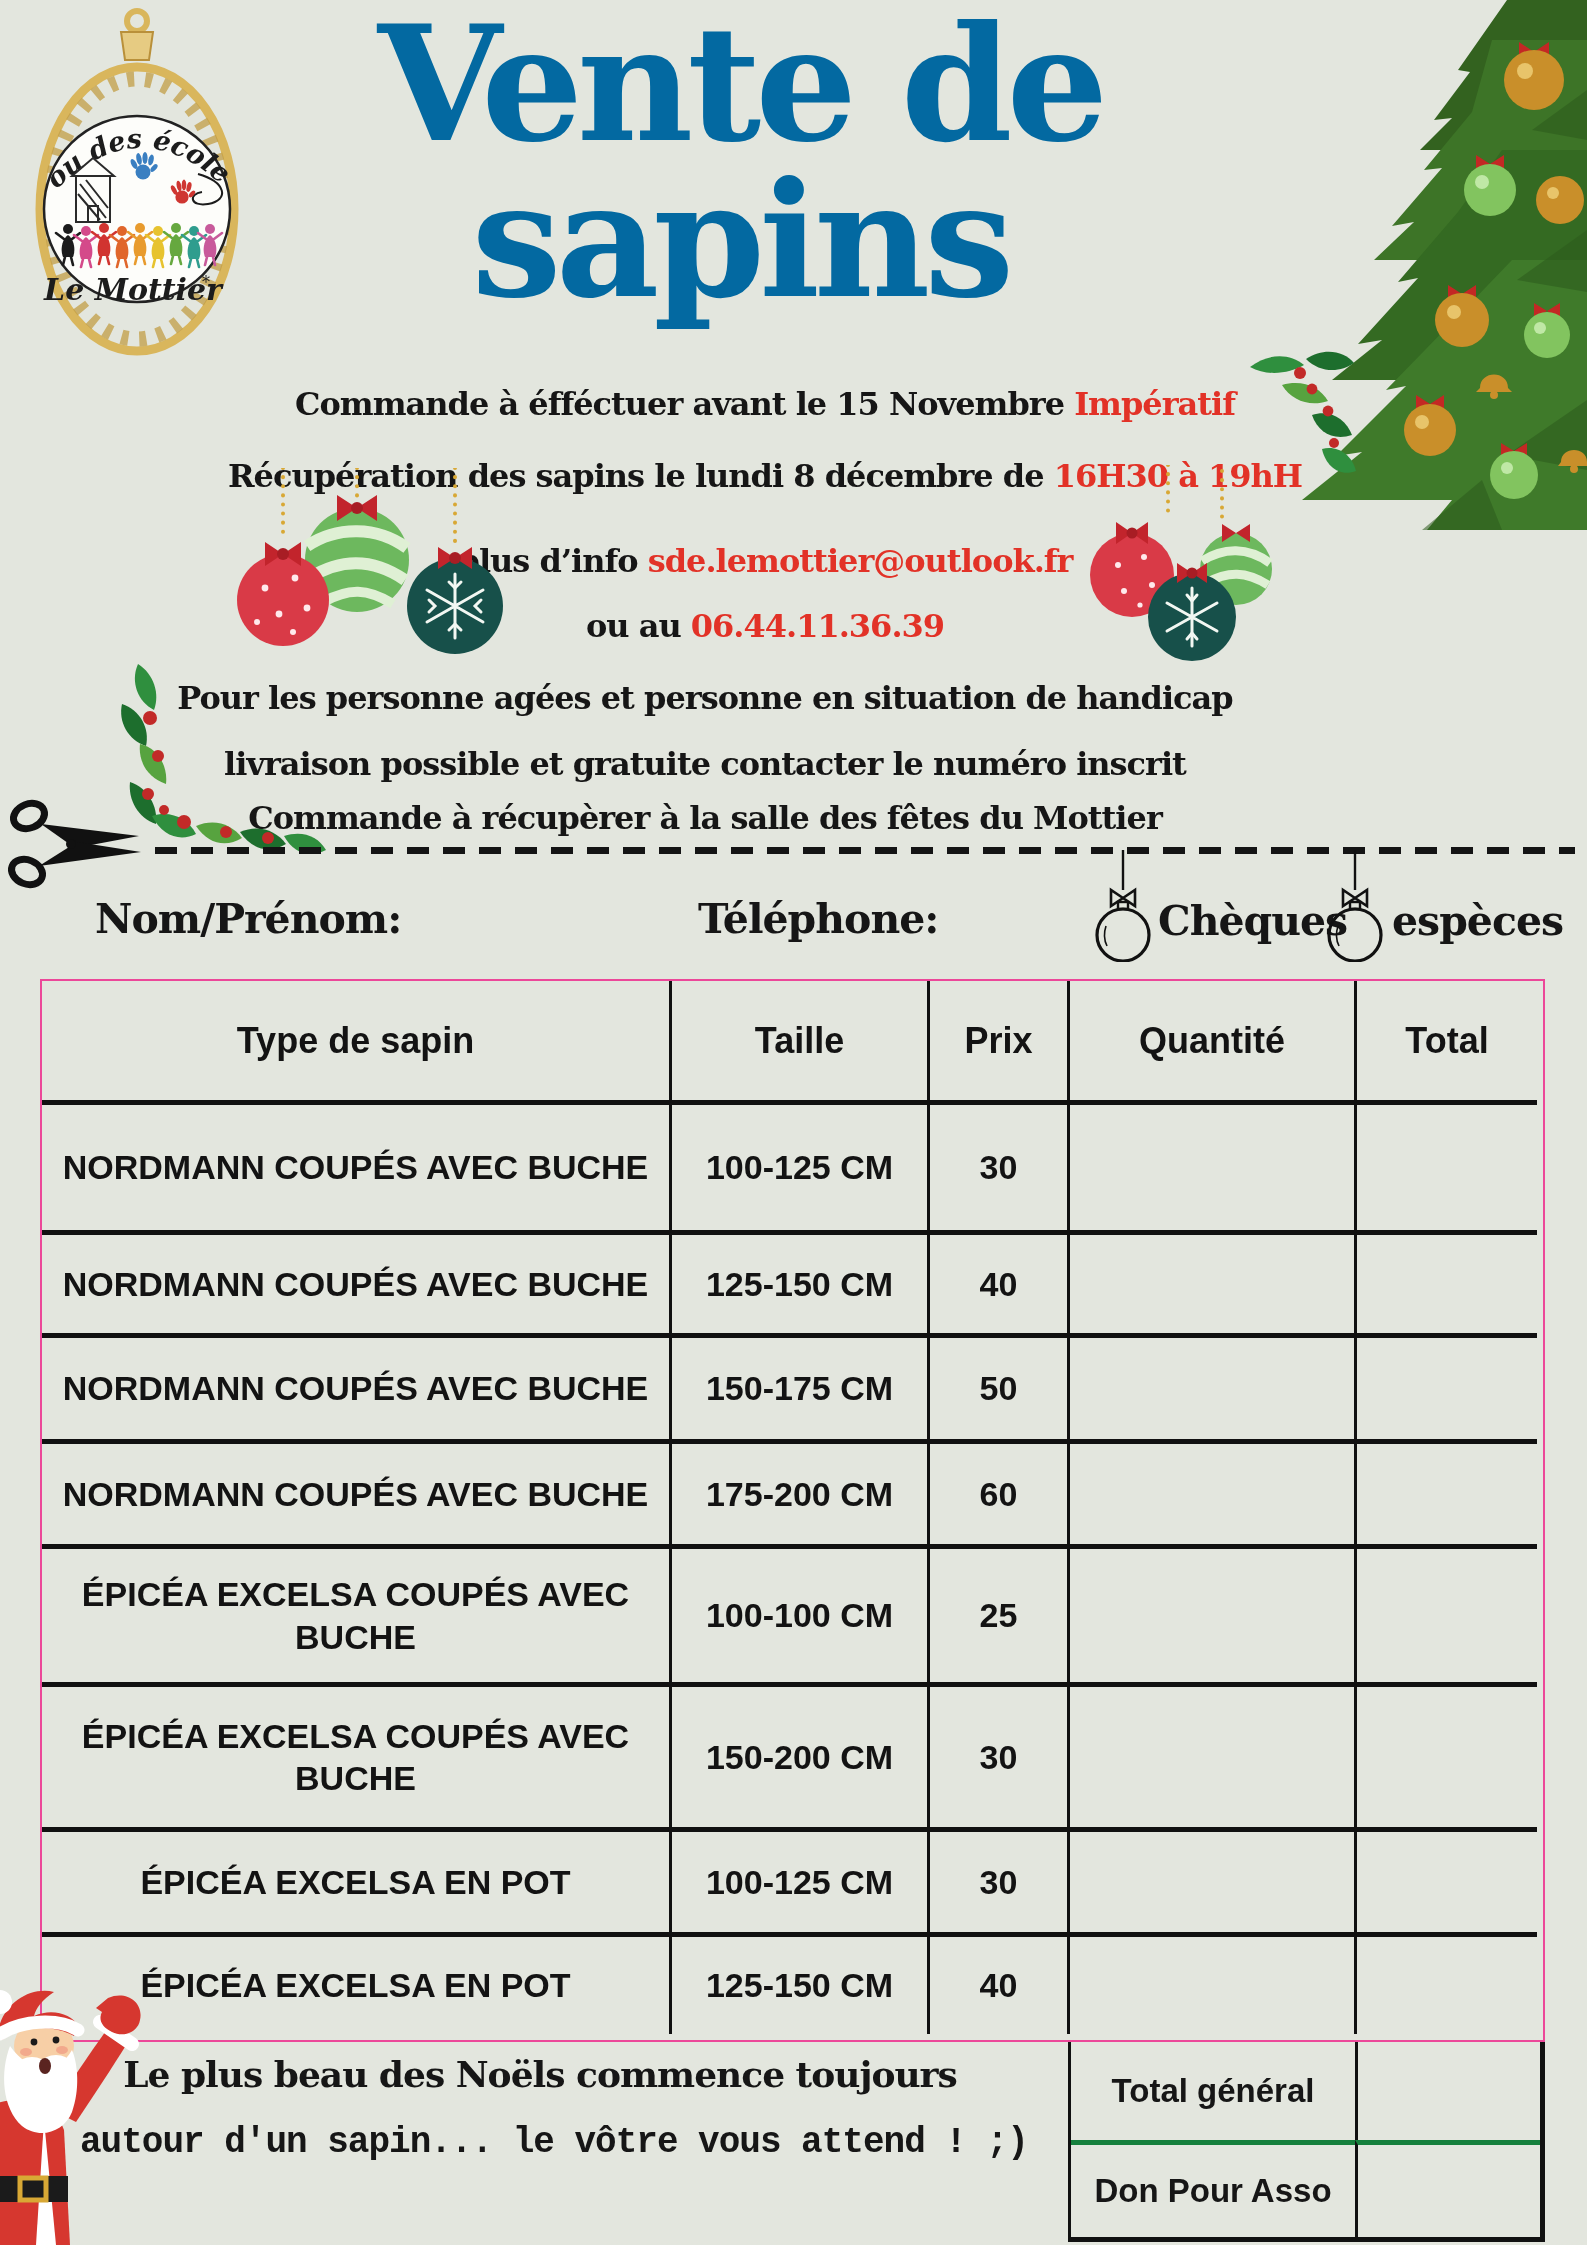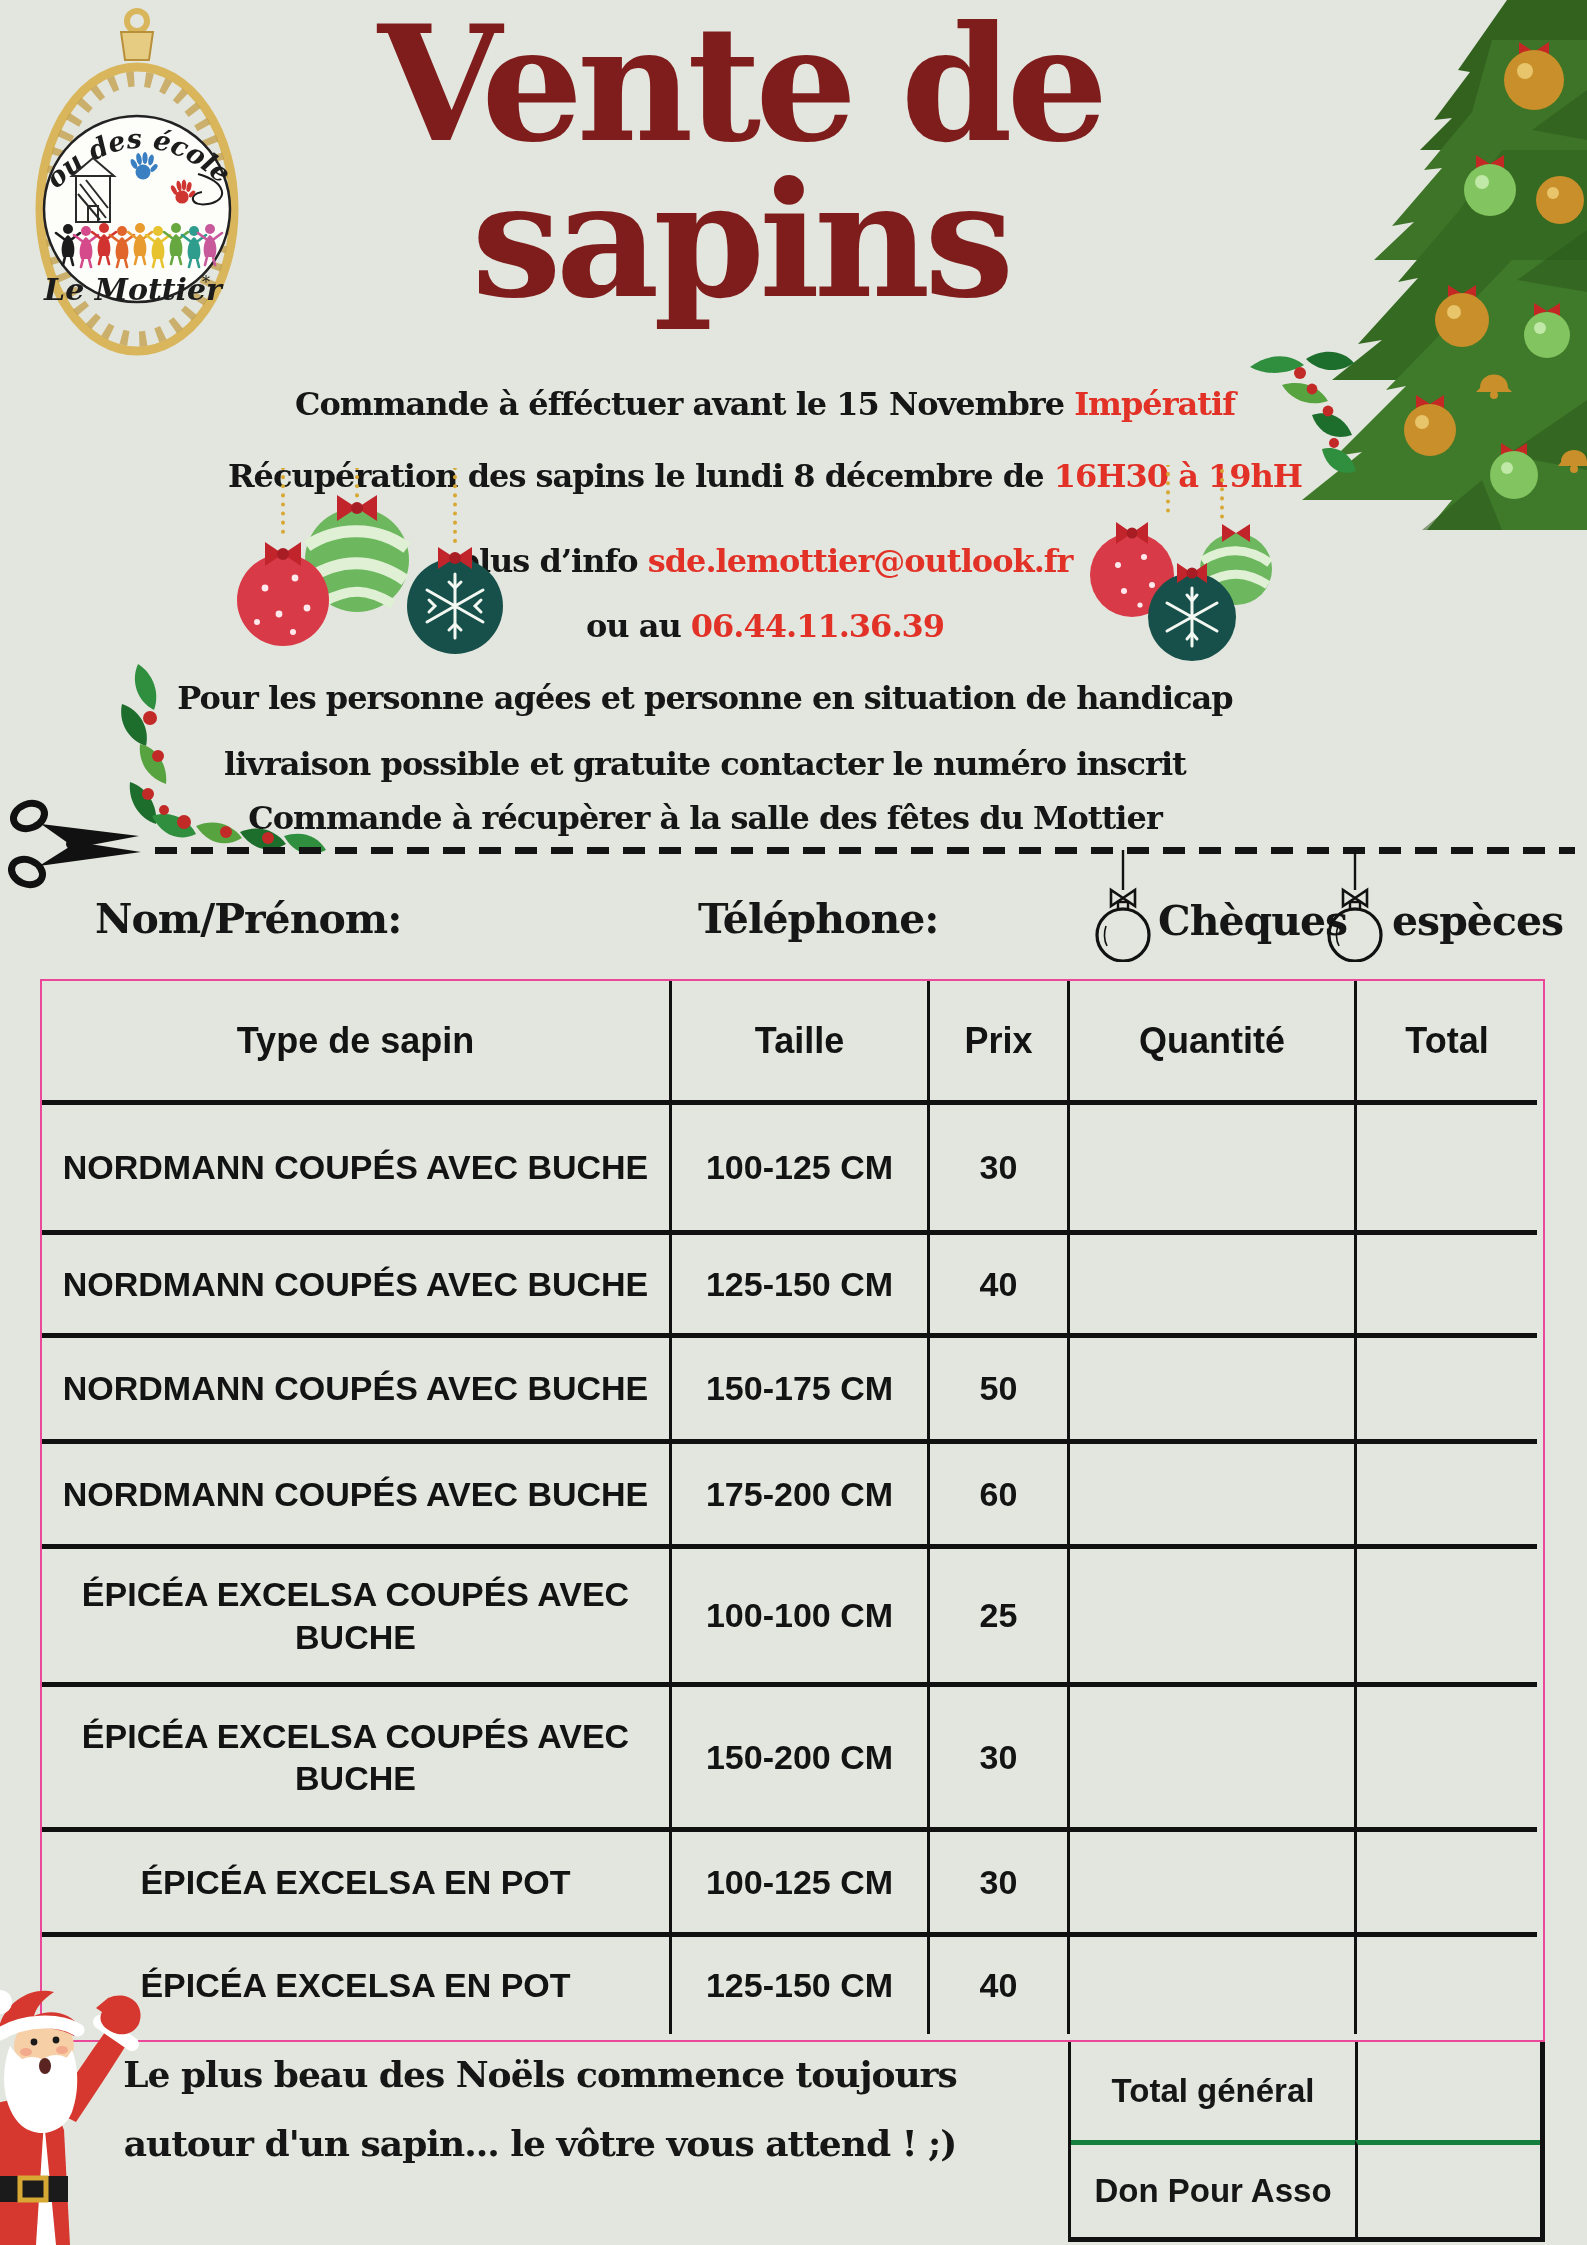--- a/index.html
+++ b/index.html
@@ -7,21 +7,21 @@
   body{font-family:"DejaVu Serif",serif;}
   #page{
     position:relative;width:1587px;height:2245px;background:#e3e6de;
     overflow:hidden;color:#161616;
   }
   .abs{position:absolute;}
   
   .title{
     left:250px;top:6px;width:980px;text-align:center;
     font-family:"DejaVu Serif",serif;font-weight:700;
-    font-size:160px;line-height:156px;letter-spacing:-6px;color:#7f1d1d;
+    font-size:160px;line-height:156px;letter-spacing:-6px;color:#0369a1;
   }
   
   .infoline{
     left:0;width:1530px;text-align:center;
     font-family:"DejaVu Serif",serif;font-weight:700;font-size:32px;line-height:48px;
     letter-spacing:-1px;white-space:nowrap;
   }
   .infoline.narrow{width:1410px;}
   .red{color:#e23227;}
   
@@ -60,21 +60,21 @@
   .fc{box-sizing:border-box;display:flex;align-items:center;justify-content:center;
       font-size:33px;}
   .fc.bl{border-left:3px solid #111;}
   .fc.bt{border-top:5px solid #15803d;}
   
   .bottommsg{
     left:80px;top:2052px;width:920px;text-align:center;
     font-family:"DejaVu Serif",serif;font-weight:700;font-size:36px;line-height:44px;
     letter-spacing:-1px;
   }
-  .bottommsg .l2{margin-top:25px;}
+  .bottommsg .l2{margin-top:25px;font-family:Liberation Mono, monospace;}
   .nowrap{white-space:nowrap;}
 </style>
 </head>
 <body>
 
 <div id="page">
 
   <svg class="abs" style="left:30px;top:4px;" width="215" height="352" viewBox="0 0 215 352">
     <defs>
       <g id="kid">

